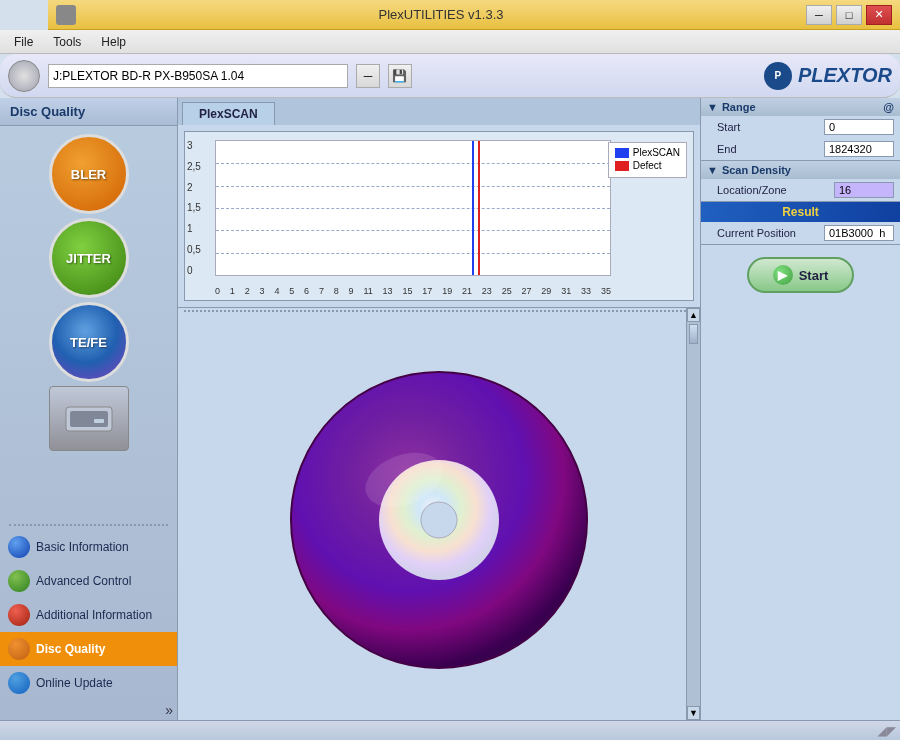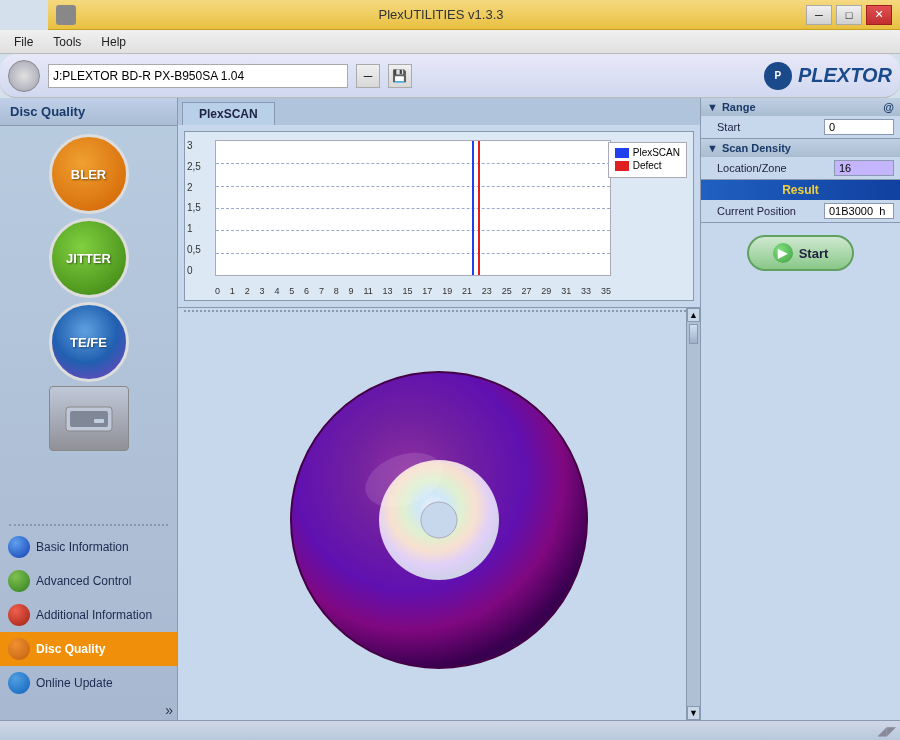--- a/index.html
+++ b/index.html
@@ -490,20 +490,24 @@
     <div class="settings-section">
       <div class="settings-section-header">
         <span>▼</span>
         <span>Range</span>
         <span style="margin-left:auto;">@</span>
       </div>
       <div class="settings-row">
         <span class="settings-label">Start</span>
         <input class="settings-value" style="border: 1px solid rgb(136, 153, 176); background: white; font-size: 11px; width: 70px;" value="0">
       </div>
+      <div class="settings-row">
+        <span class="settings-label">End</span>
+        <input class="settings-value" style="border: 1px solid rgb(136, 153, 176); background: white; font-size: 11px; width: 70px;" value="1824320">
+      </div>
     </div>
 
     <div class="settings-section">
       <div class="settings-section-header">
         <span>▼</span>
         <span>Scan Density</span>
       </div>
       <div class="settings-row">
         <span class="settings-label">Location/Zone</span>
         <input class="settings-value" style="border: 1px solid rgb(136, 153, 176); background: #c4b5fd; font-size: 11px; width: 40px;" value="16">

